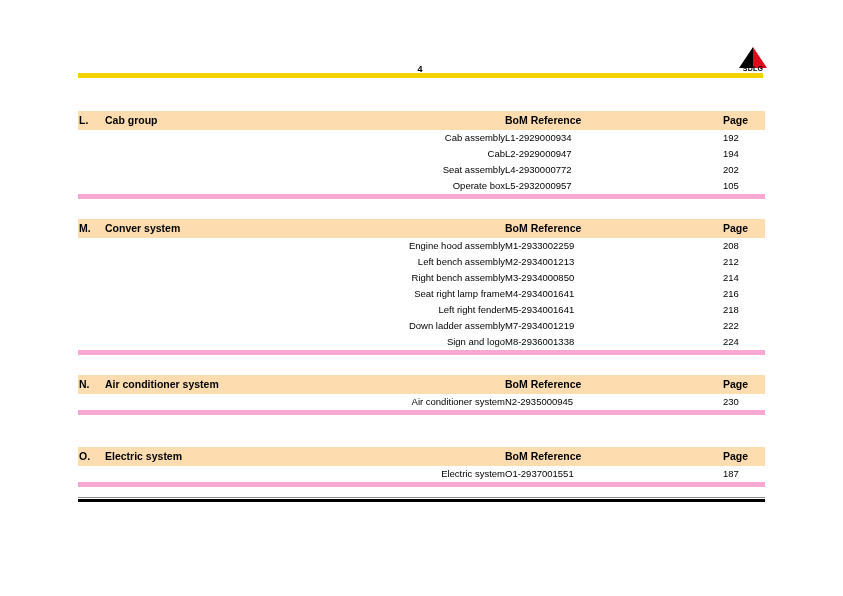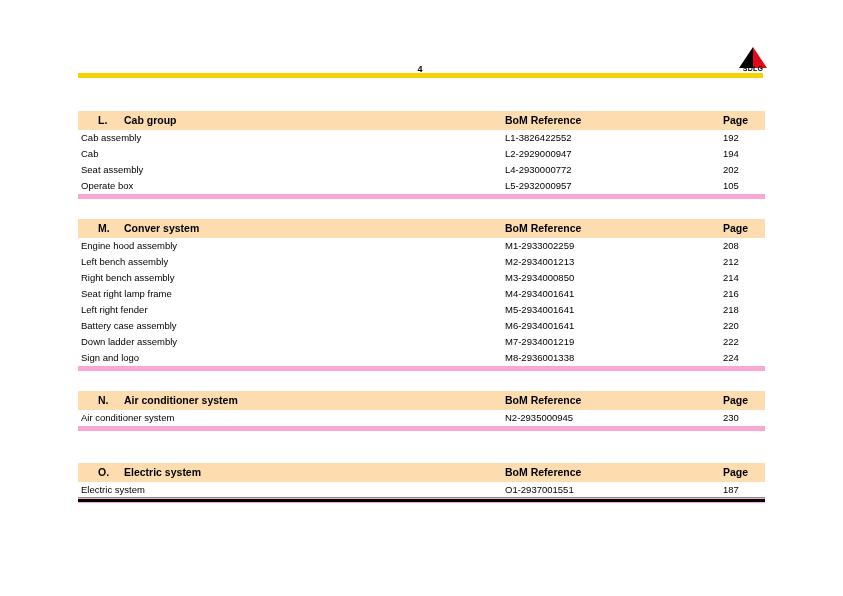--- a/index.html
+++ b/index.html
@@ -93,37 +93,37 @@
 
   .toc-head-row td {
     background: #FDDDB0;
     font-size: 10.5px;
     font-weight: bold;
     padding: 4px 0 4px 0;
     line-height: 11px;
     vertical-align: middle;
     white-space: nowrap;
   }
-  .toc-head-row td.name-cell { padding-left: 20px; }
+  .toc-head-row td.name-cell { padding-left: 1px; }
 
   .sec-letter {
     display: inline-block;
     width: 26px;
   }
 
   .toc-row td {
     font-size: 9.5px;
     font-weight: normal;
     padding: 2px 0 2px 0;
     line-height: 12px;
     vertical-align: middle;
     white-space: nowrap;
     background: #ffffff;
   }
-  .toc-row td.name-cell { padding-left: 3px; }
+  .toc-row td.name-cell { padding-left: 3px; text-align: right; }
 
   .toc-row:last-child td {
     border-bottom: 5px solid #f9a8d4;
   }
 
   
   #footer-rule-thin {
     position: absolute;
     left: 78px;
     top: 497px;
@@ -171,21 +171,21 @@
       <tbody>
         <tr class="toc-head-row">
           <td class="name-cell">
             <span class="sec-letter">L.</span><span>Cab group</span>
           </td>
           <td>BoM Reference</td>
           <td>Page</td>
         </tr>
         <tr class="toc-row">
           <td class="name-cell">Cab assembly</td>
-          <td>L1-3826422552</td>
+          <td>L1-2929000934</td>
           <td>192</td>
         </tr>
         <tr class="toc-row">
           <td class="name-cell">Cab</td>
           <td>L2-2929000947</td>
           <td>194</td>
         </tr>
         <tr class="toc-row">
           <td class="name-cell">Seat assembly</td>
           <td>L4-2930000772</td>
@@ -234,25 +234,20 @@
           <td class="name-cell">Seat right lamp frame</td>
           <td>M4-2934001641</td>
           <td>216</td>
         </tr>
         <tr class="toc-row">
           <td class="name-cell">Left right fender</td>
           <td>M5-2934001641</td>
           <td>218</td>
         </tr>
         <tr class="toc-row">
-          <td class="name-cell">Battery case assembly</td>
-          <td>M6-2934001641</td>
-          <td>220</td>
-        </tr>
-        <tr class="toc-row">
           <td class="name-cell">Down ladder assembly</td>
           <td>M7-2934001219</td>
           <td>222</td>
         </tr>
         <tr class="toc-row">
           <td class="name-cell">Sign and logo</td>
           <td>M8-2936001338</td>
           <td>224</td>
         </tr>
       </tbody>

